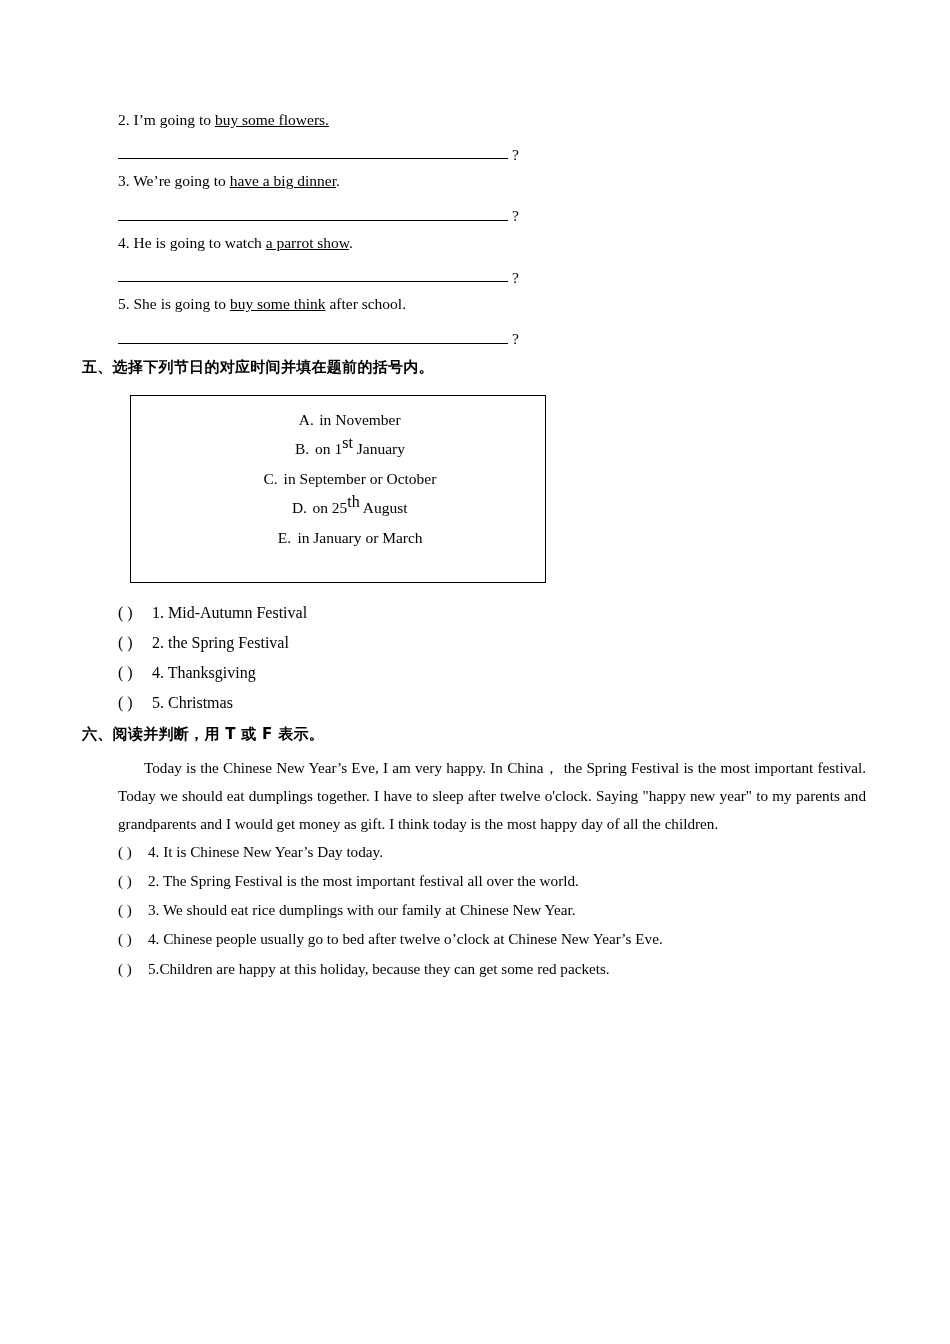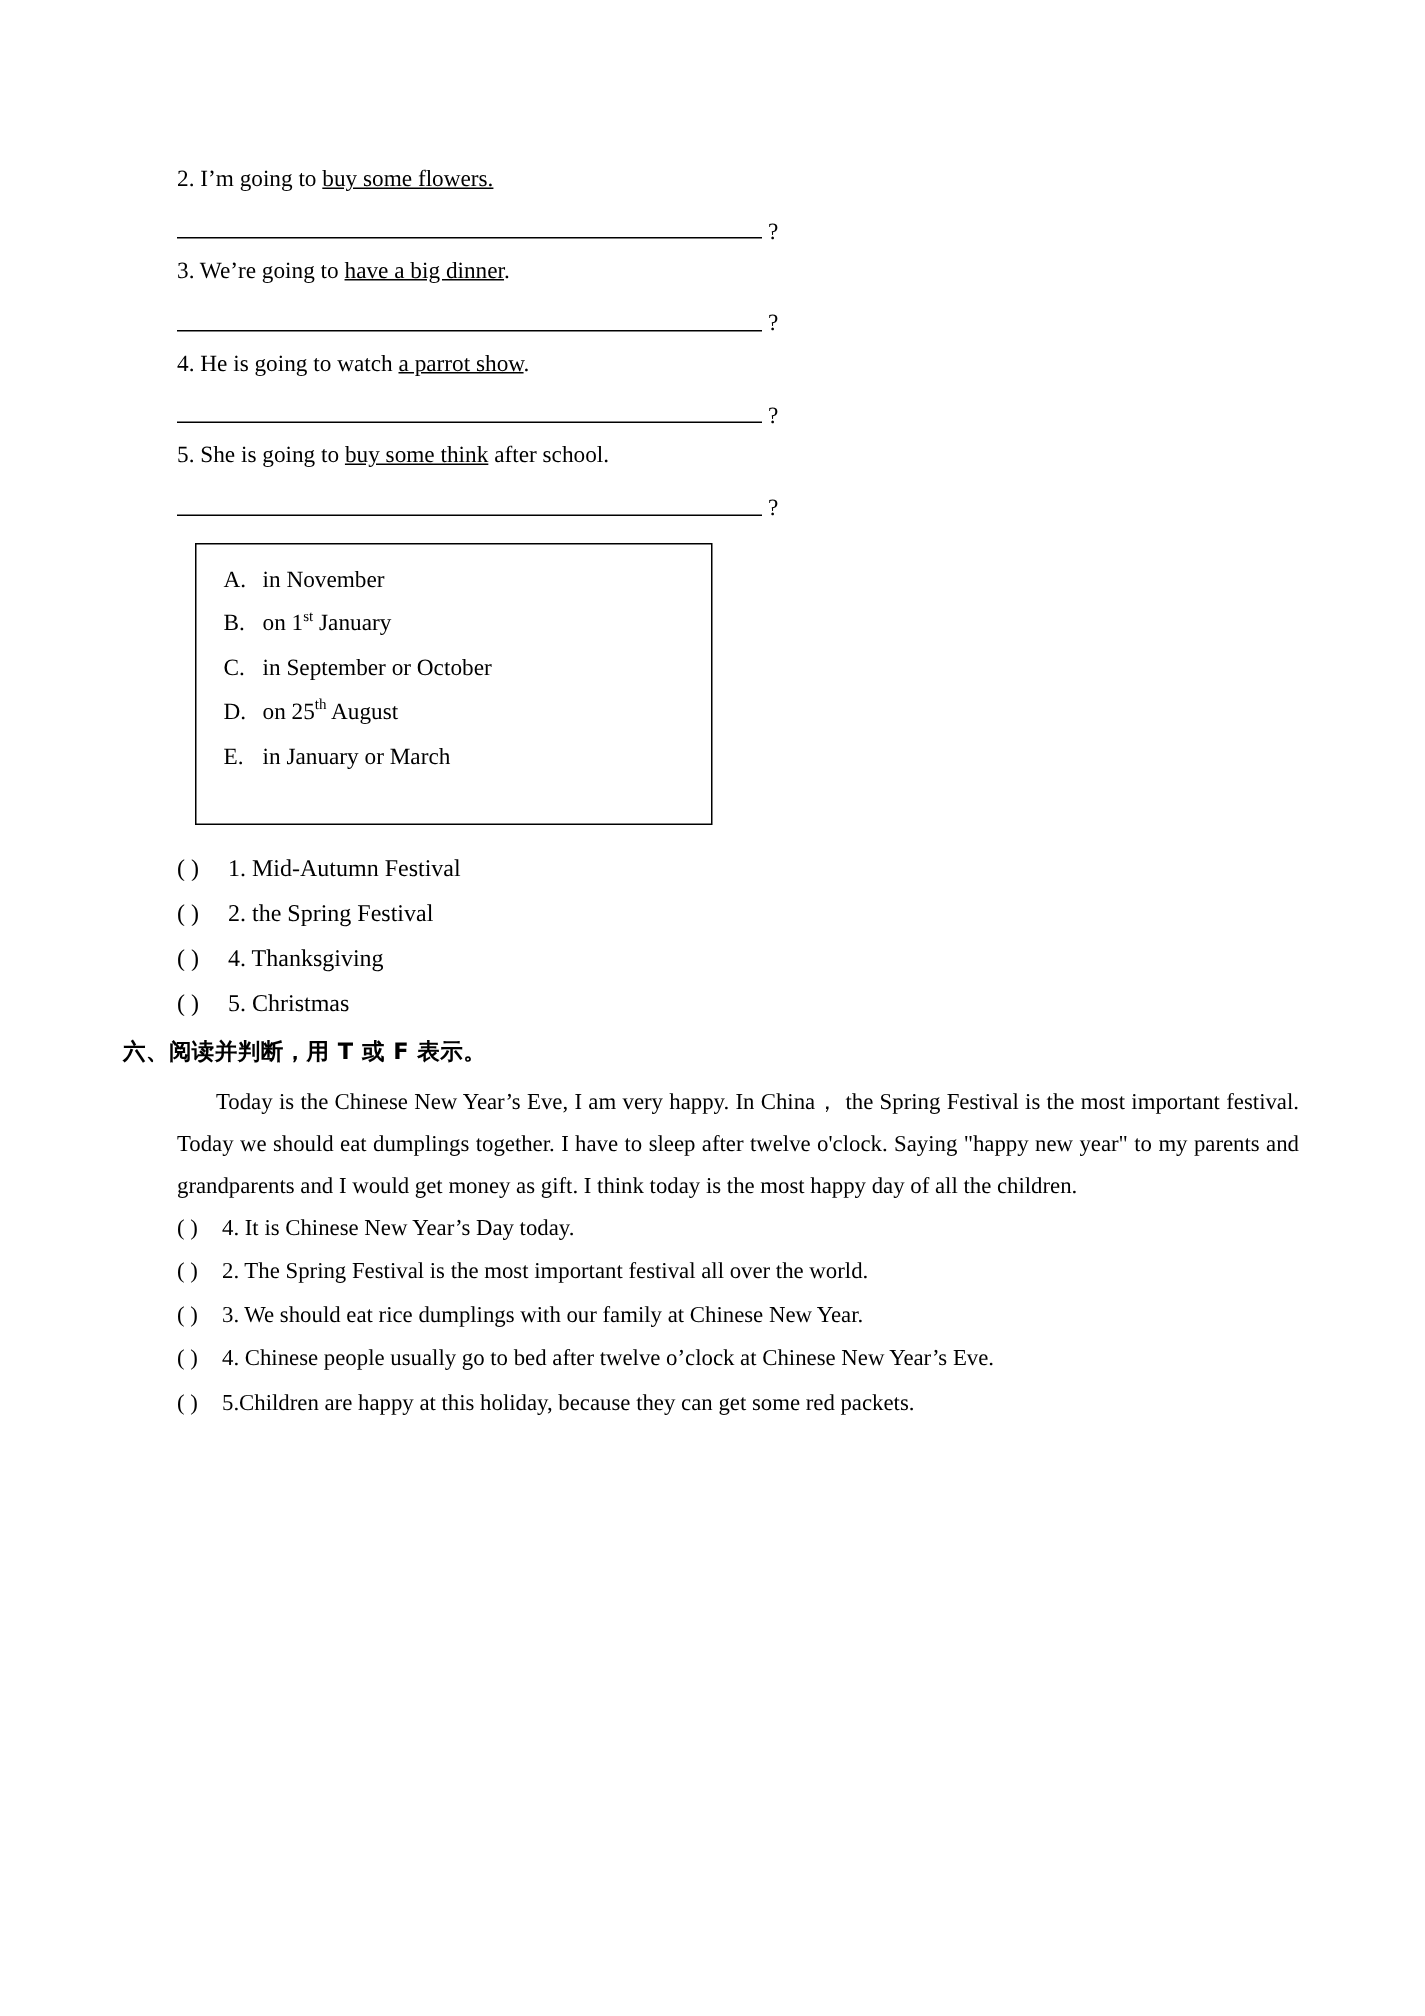--- a/index.html
+++ b/index.html
@@ -63,38 +63,39 @@
     font-size: 15px;
     font-weight: bold;
     margin: 14px 0 10px -36px;
     letter-spacing: 0.3px;
   }
 
   
   .options-box {
     margin-left: 12px;
     margin-top: 18px;
-    width: 345px;
+    width: 416px;
     height: 188px;
     border: 1.5px solid #000;
     box-sizing: border-box;
     padding: 16px 0 0 18px;
+    text-align: center;
   }
   .opt {
     font-size: 15.5px;
     line-height: 1;
     margin-bottom: 14px;
     white-space: nowrap;
   }
   .opt .lab {
     display: inline-block;
     width: 26px;
   }
   sup {
-    font-size: 10px;
+    font-size: 16px;
     vertical-align: super;
     line-height: 0;
   }
 
   
   .match-list {
     margin-top: 22px;
     margin-left: 0px;
   }
   .match-item {
@@ -163,20 +164,21 @@
       <div class="qline">
         <span>5. She is going to </span><span class="u">buy some think</span><span> after school.</span>
       </div>
       <div class="answer-row">
         <div class="answer-line"></div>
         <div class="qmark">?</div>
       </div>
     </div>
 
     <div>
+      <div class="sec-head">五、选择下列节日的对应时间并填在题前的括号内。</div>
 
       <div class="options-box">
         <div class="opt">
           <span class="lab">A.</span><span>in November</span><sup></sup><span></span>
         </div>
         <div class="opt">
           <span class="lab">B.</span><span>on 1</span><sup>st</sup><span> January</span>
         </div>
         <div class="opt">
           <span class="lab">C.</span><span>in September or October</span><sup></sup><span></span>

